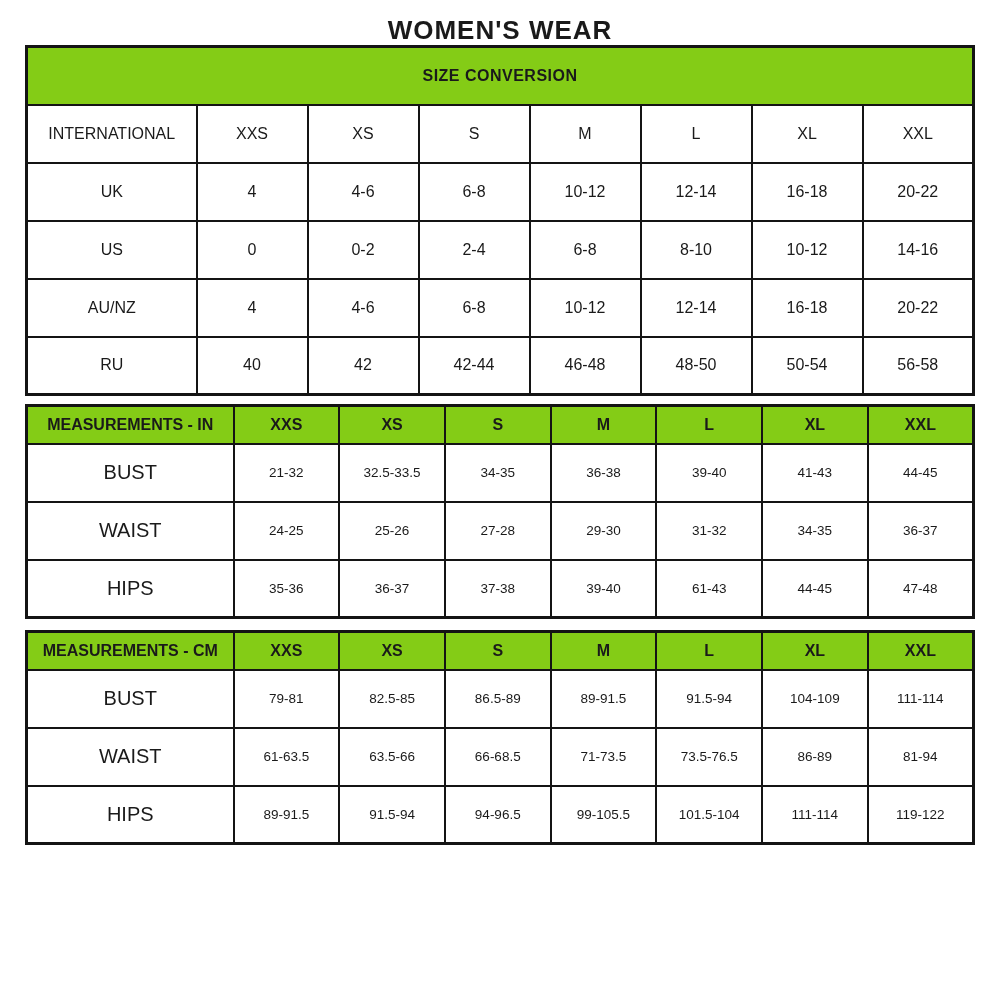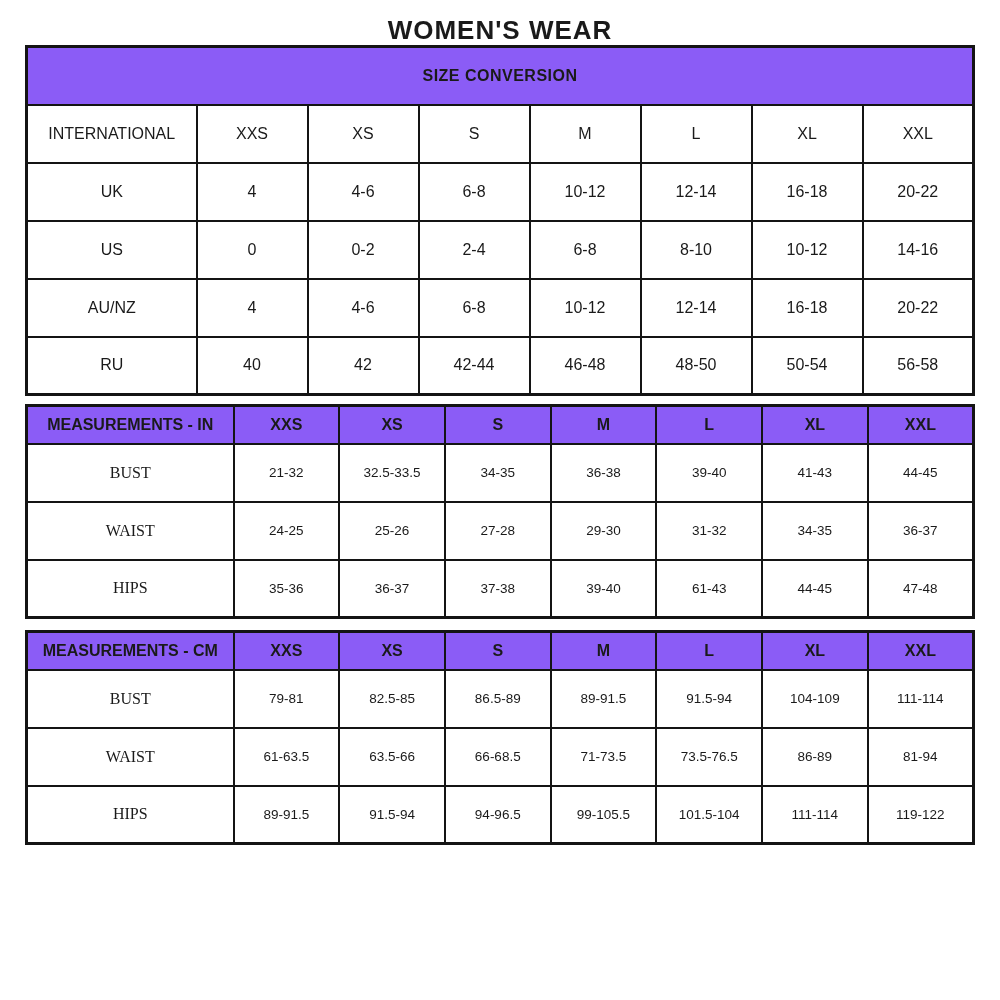--- a/index.html
+++ b/index.html
@@ -28,29 +28,29 @@
   }
   td {
     border: 2px solid #141414;
     text-align: center;
     vertical-align: middle;
     padding: 0 4px;
     font-size: 16px;
     overflow: hidden;
     white-space: nowrap;
   }
-  .gray { background: #8b5cf6; font-weight: bold; }
+  .gray { background: #84cc16; font-weight: bold; }
   .banner-row td { height: 44px; letter-spacing: 0.5px; }
   .t1 td { height: 58px; }
   .t1 col.label-col { width: 170px; }
   .t2 col.label-col { width: 207px; }
   .t2 td { height: 58px; }
   .t2 tr.hdr td { height: 38px; }
   .t2 td.val { font-size: 13.5px; }
-  .t2 td.rowlabel { font-size: 16px; font-family: Liberation Serif, serif; }
+  .t2 td.rowlabel { font-size: 20px; }
   .gap-sm { height: 8px; }
   .gap-md { height: 11px; }
 </style>
 </head>
 <body>
 
 <div class="page">
 
   <div class="page-title">WOMEN'S WEAR</div>
 

